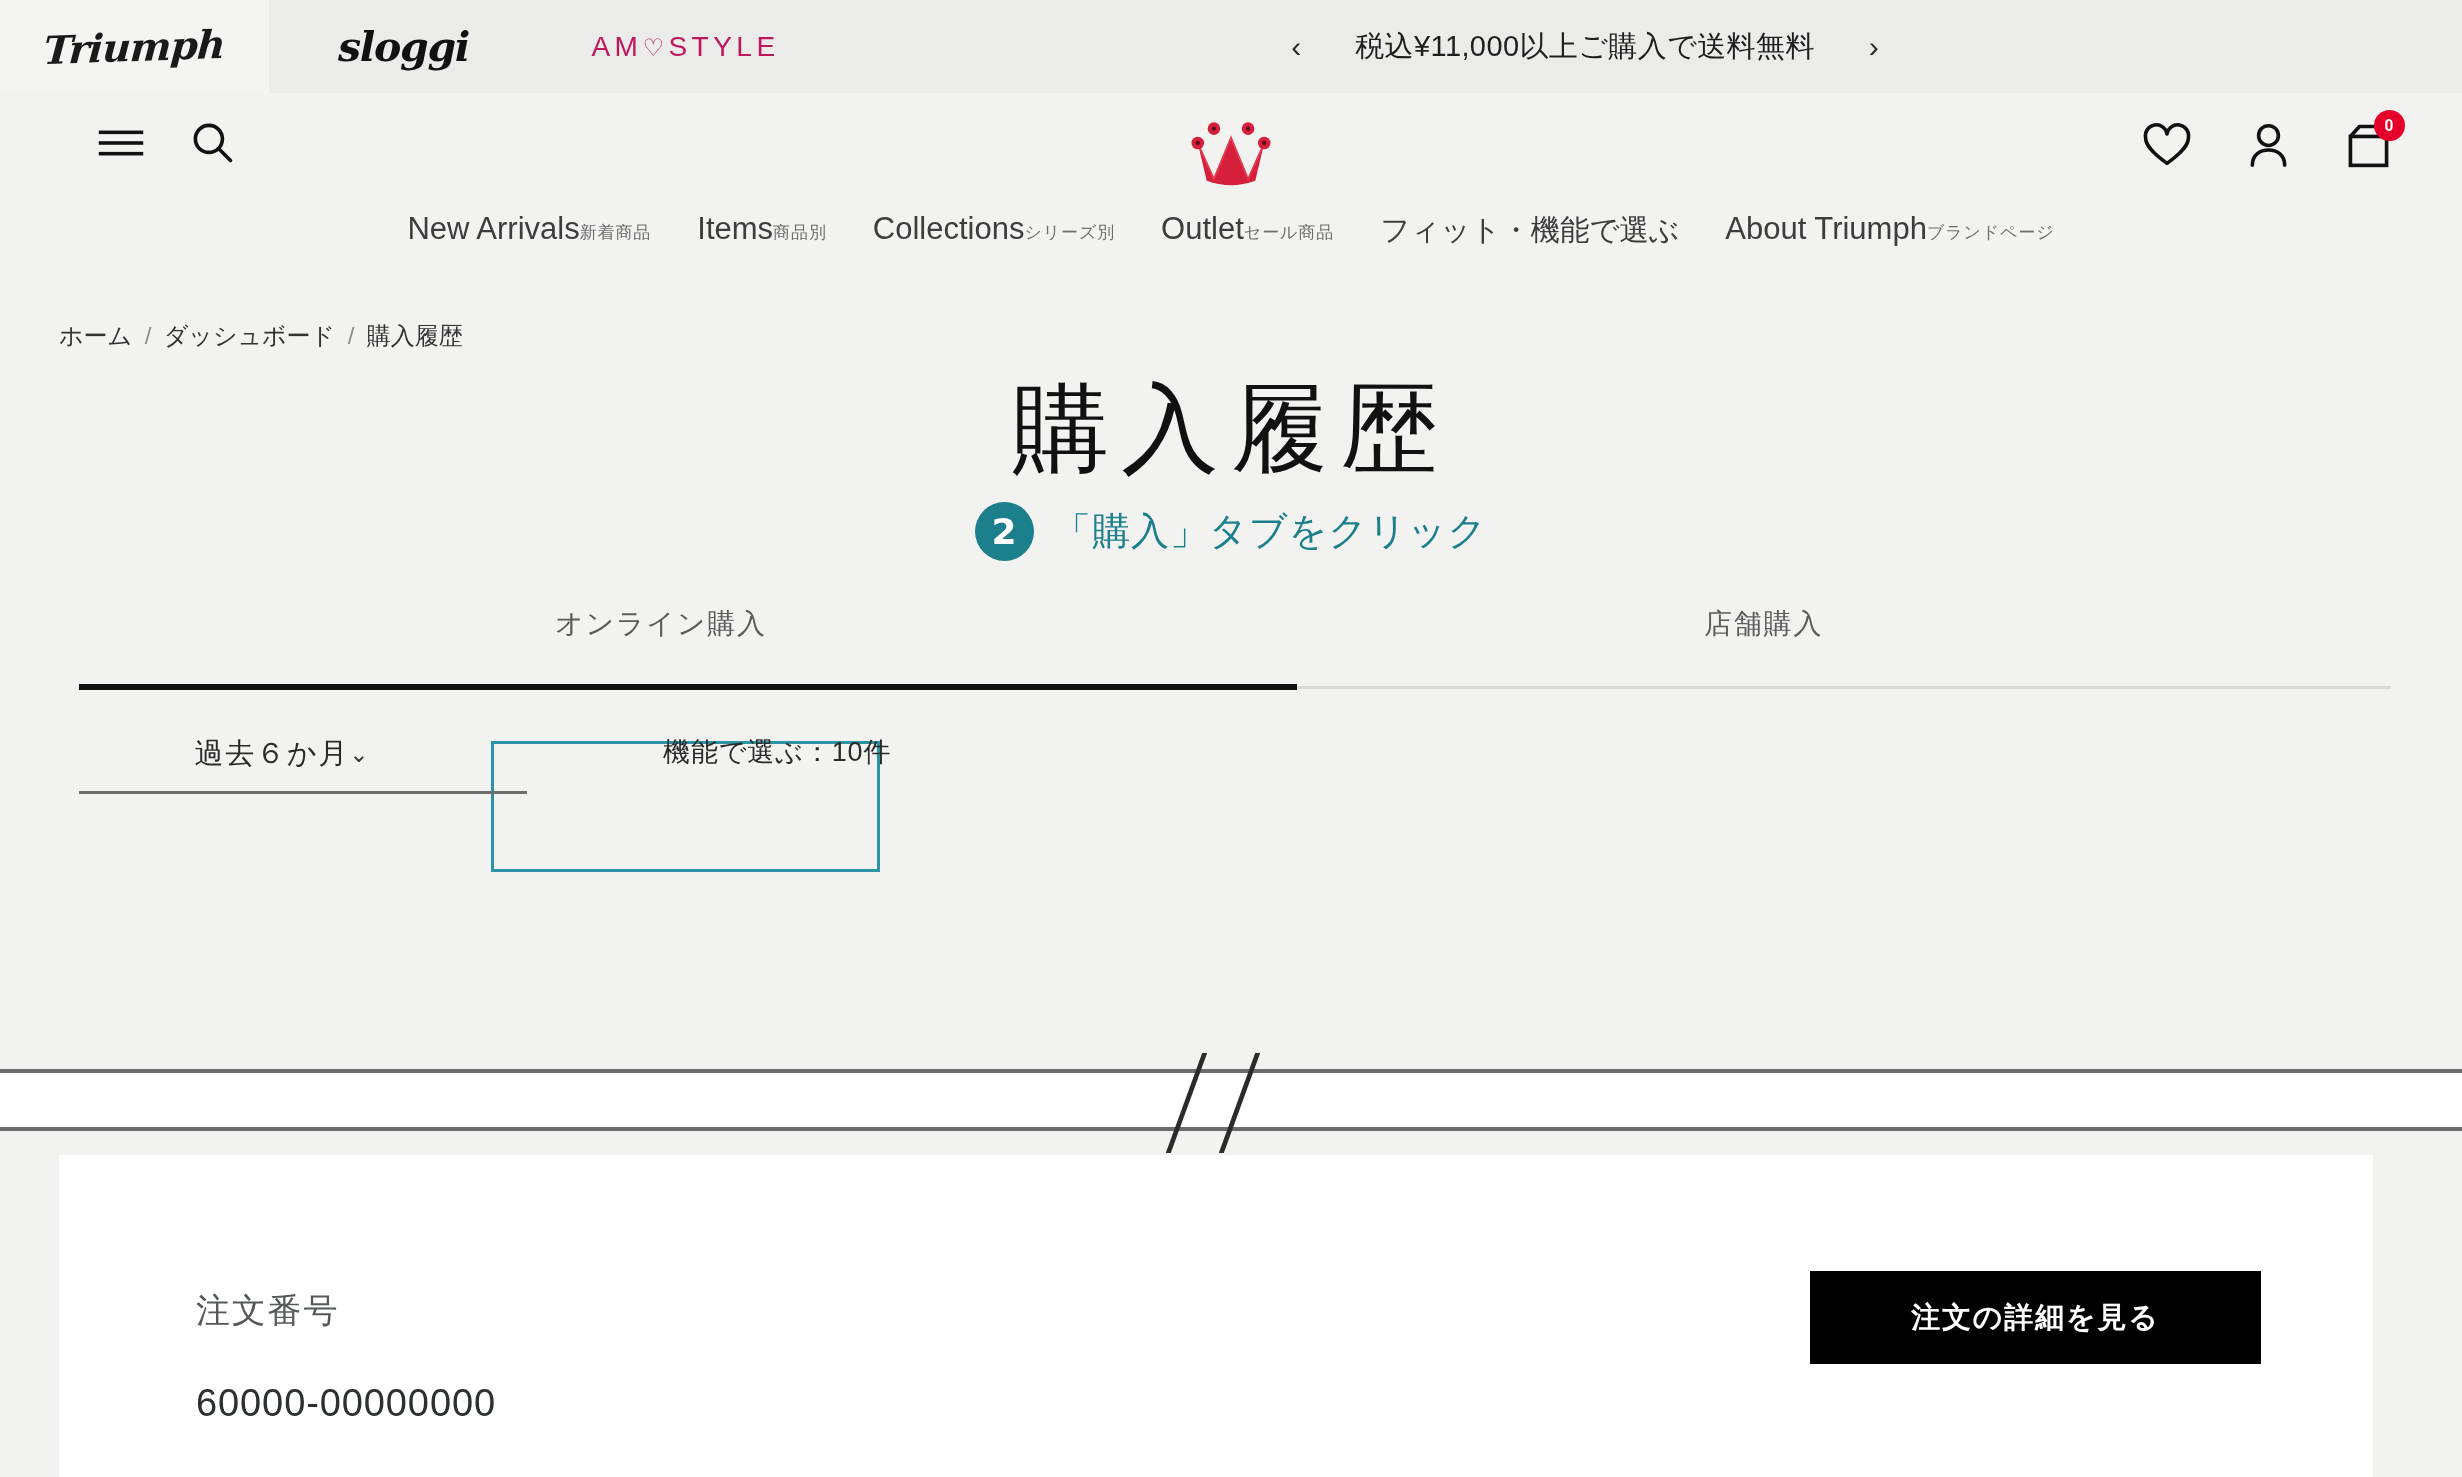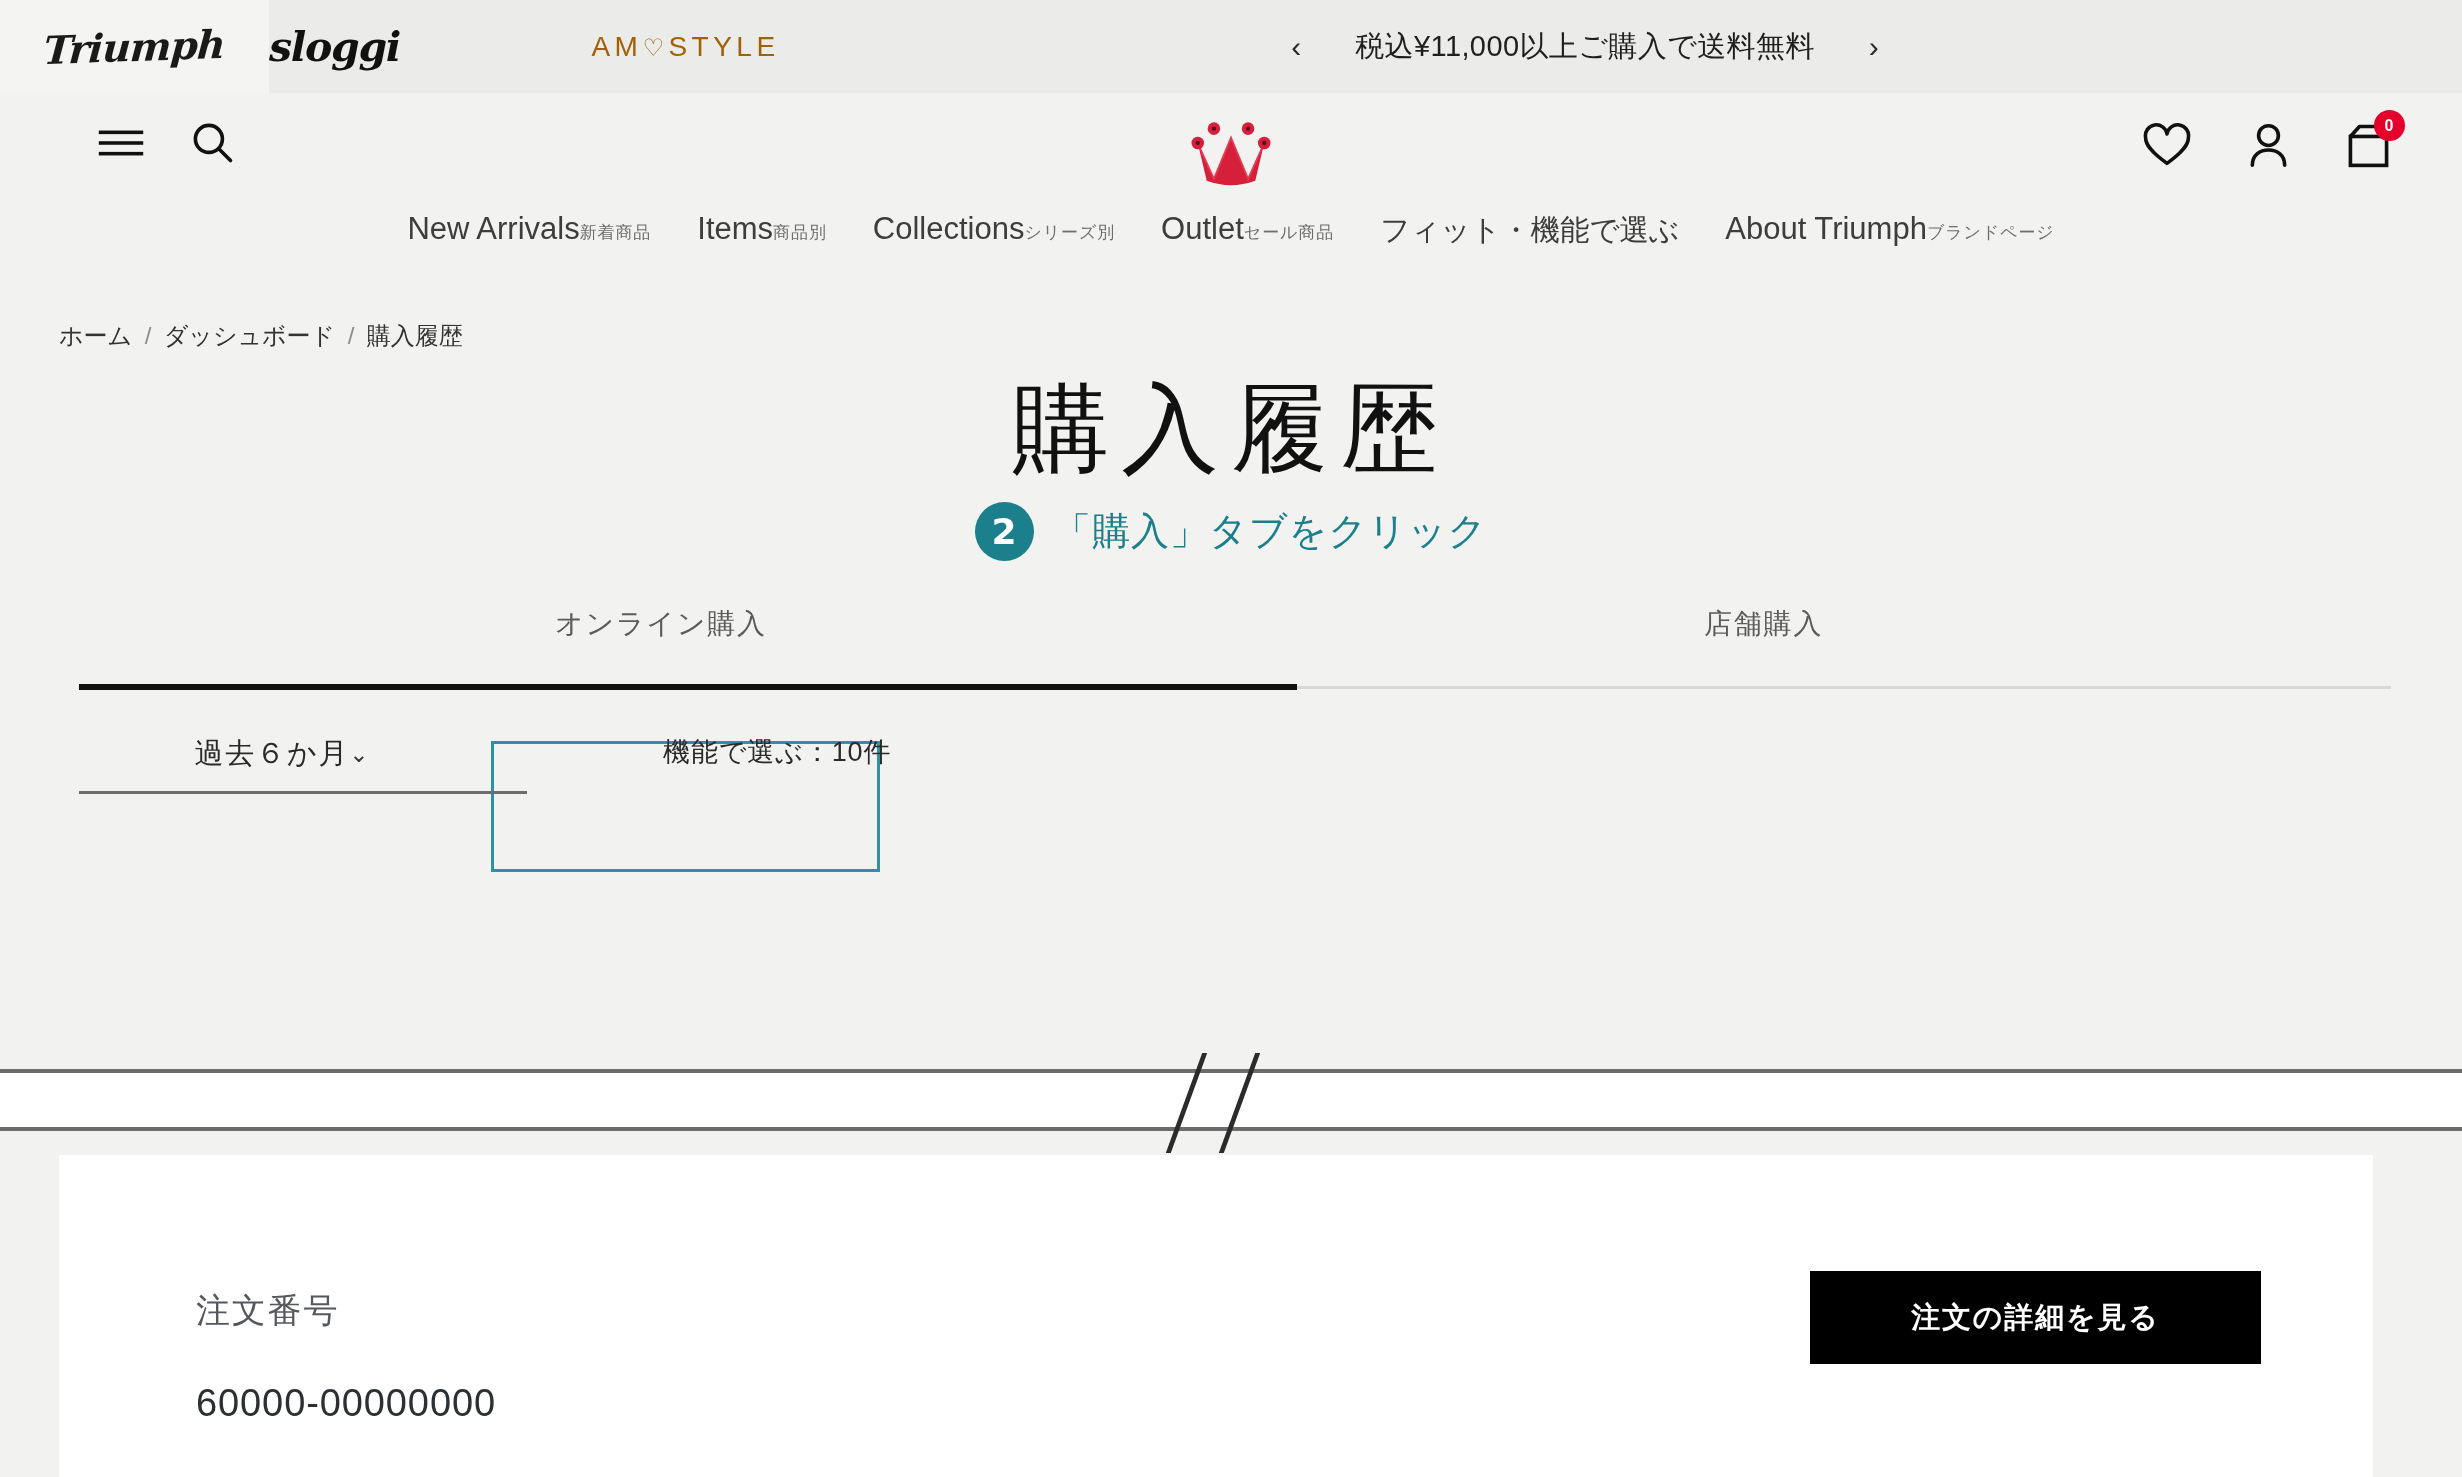--- a/index.html
+++ b/index.html
@@ -27,32 +27,32 @@
     font-family: "DejaVu Serif", serif;
     font-style: italic;
     font-size: 39px;
     font-weight: 700;
     color: #1a1a1a;
     letter-spacing: -0.9px;
     transform: skewX(-6deg) rotate(-2deg);
   }
   .brand-sloggi {
     width: 269px; height: 93px;
-    display: flex; align-items: center; justify-content: flex-start;
+    display: flex; align-items: center; justify-content: center;
   }
   .brand-sloggi span {
     font-family: "DejaVu Serif", serif;
     font-style: italic; font-weight: 700;
     font-size: 41px; color: #111; letter-spacing: -1.3px;
   }
   .brand-amo {
     width: 295px; height: 93px;
     display: flex; align-items: center; justify-content: center;
     gap: 2.7px;
-    font-size: 28px; letter-spacing: 4.5px; color: #a16207;
+    font-size: 28px; letter-spacing: 4.5px; color: #be185d;
   }
   .brand-amo .heart-glyph { font-size: 24px; line-height: 1; }
 
   .promo {
     flex: 1; height: 93px;
     display: flex; align-items: center; justify-content: center;
     gap: 54px;
   }
   .promo .arrow {
     font-size: 30px; color: #2a2a2a; font-weight: 300;

